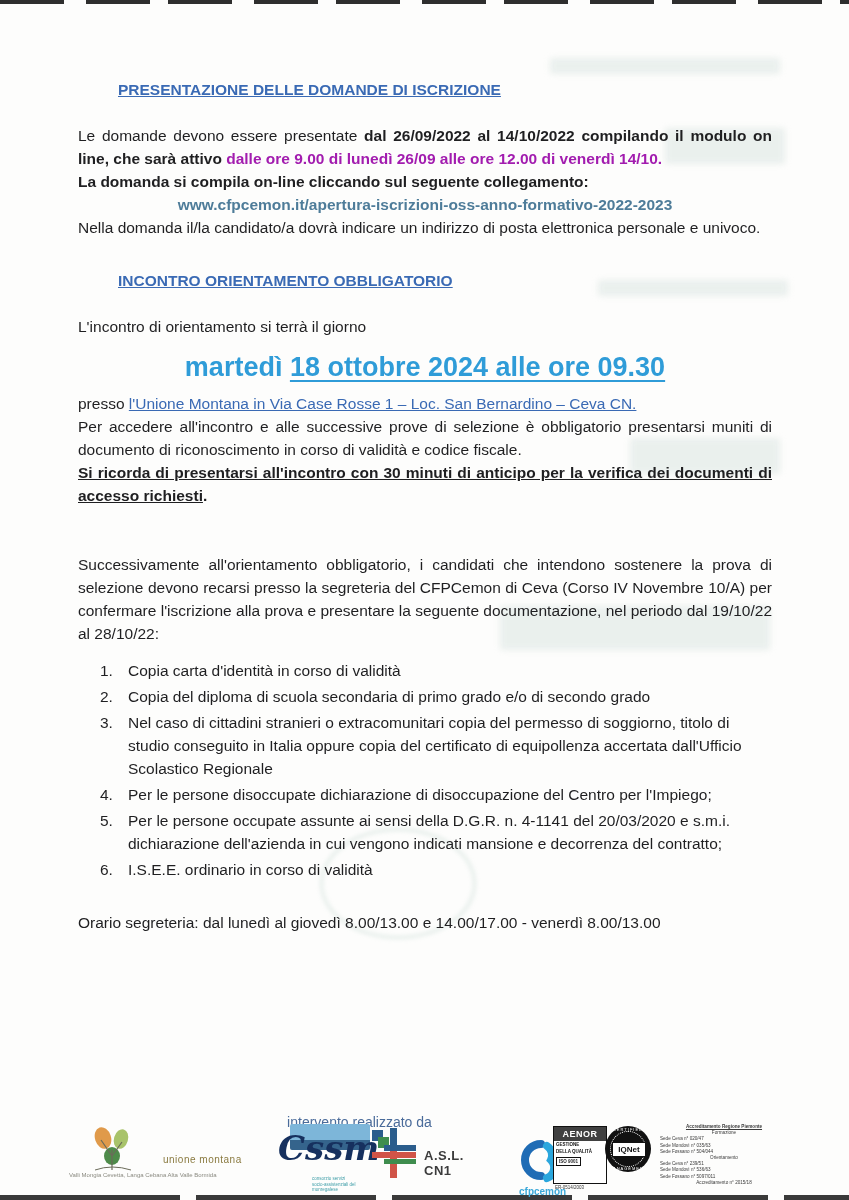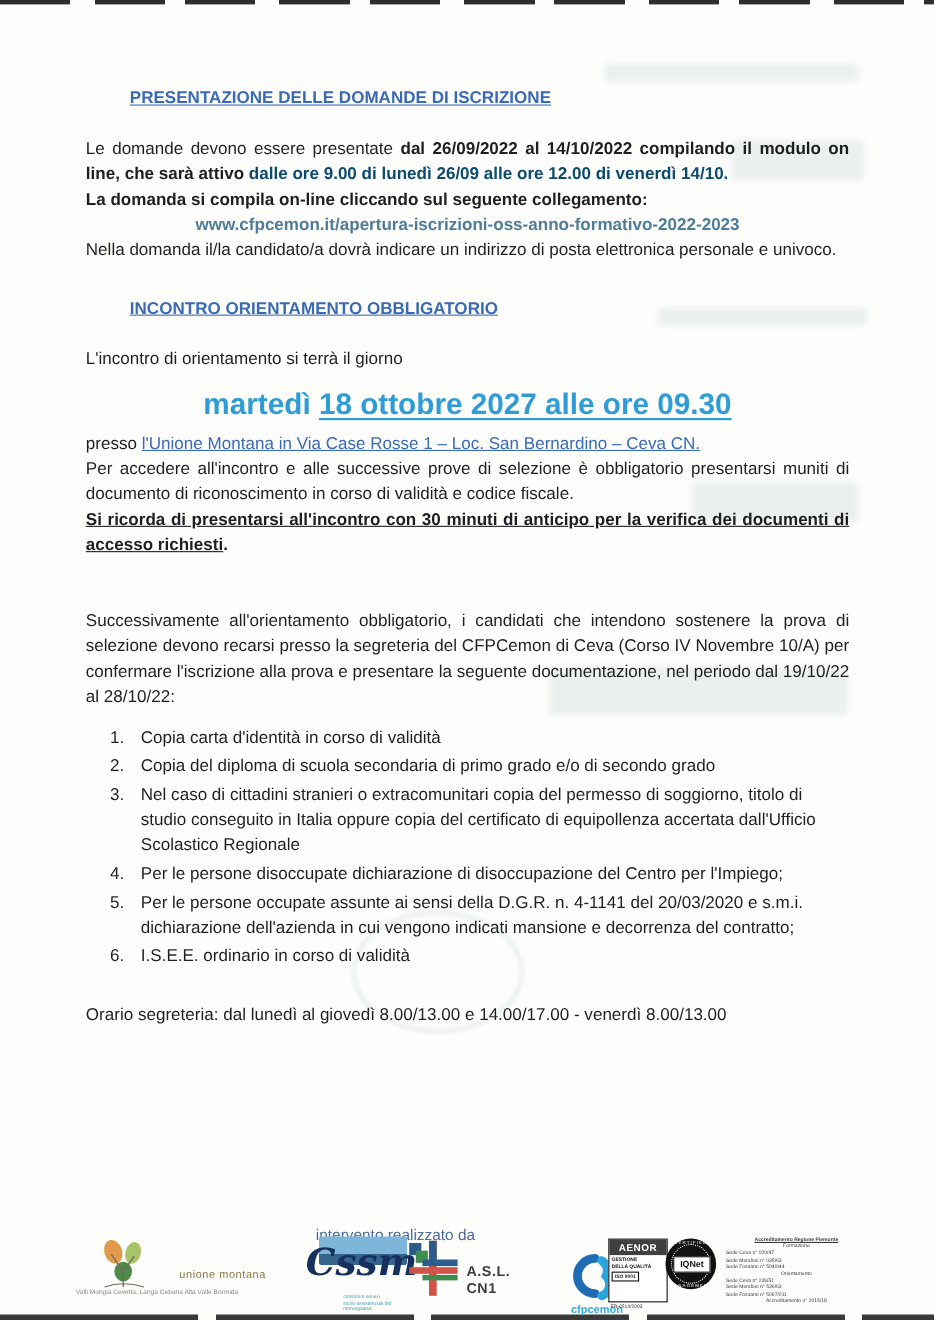--- a/index.html
+++ b/index.html
@@ -36,21 +36,21 @@
     position:absolute;top:78px;left:78px;width:694px;
     font-size:15.5px;line-height:23px;
   }
   .h-blue{
     color:#3a6ab4;font-weight:bold;text-decoration:underline;
     margin:0 0 0 40px;font-size:15.5px;
   }
   p{margin:0;}
   .just{text-align:justify;}
   .b{font-weight:bold;}
-  .lblue{color:#0c4a6e;font-weight:bold;}
+  .lblue{color:#a21caf;font-weight:bold;}
   .link-line{text-align:center;margin:0;}
   .doc-link{color:#4e7c99;font-weight:bold;text-decoration:none;}
   .mt-sm{margin-top:23px;}
   .mt-md{margin-top:30px;}
   .sec2-head{margin-top:30px;}
   .big-date{
     text-align:center;color:#2f9cd8;font-weight:bold;
     font-size:27px;line-height:40px;margin:9px 0 5px 0;
   }
   .big-date .u{text-decoration:underline;text-decoration-thickness:2px;text-underline-offset:4px;}
@@ -142,21 +142,21 @@
     <p class="b">La domanda si compila on-line cliccando sul seguente collegamento:</p>
 
     <p class="link-line"><a href="#" class="doc-link">www.cfpcemon.it/apertura-iscrizioni-oss-anno-formativo-2022-2023</a></p>
 
     <p class="just">Nella domanda il/la candidato/a dovrà indicare un indirizzo di posta elettronica personale e univoco.</p>
 
     <h2 class="h-blue sec2-head">INCONTRO ORIENTAMENTO OBBLIGATORIO</h2>
 
     <p class="mt-sm">L'incontro di orientamento si terrà il giorno</p>
 
-    <p class="big-date"><span>martedì </span><span class="u">18 ottobre 2027 alle ore 09.30</span></p>
+    <p class="big-date"><span>martedì </span><span class="u">18 ottobre 2024 alle ore 09.30</span></p>
 
     <p><span>presso </span><a href="#" class="presso-link">l'Unione Montana in Via Case Rosse 1 – Loc. San Bernardino – Ceva CN.</a></p>
 
     <p class="just">Per accedere all'incontro e alle successive prove di selezione è obbligatorio presentarsi muniti di documento di riconoscimento in corso di validità e codice fiscale.</p>
 
     <p class="just warn"><span class="u">Si ricorda di presentarsi all'incontro con 30 minuti di anticipo per la verifica dei documenti di accesso richiesti</span><span>.</span></p>
 
 
     <p class="just mt-md" style="margin-top:46px;">Successivamente all'orientamento obbligatorio, i candidati che intendono sostenere la prova di selezione devono recarsi presso la segreteria del CFPCemon di Ceva (Corso IV Novembre 10/A) per confermare l'iscrizione alla prova e presentare la seguente documentazione, nel periodo dal 19/10/22 al 28/10/22:</p>
 

